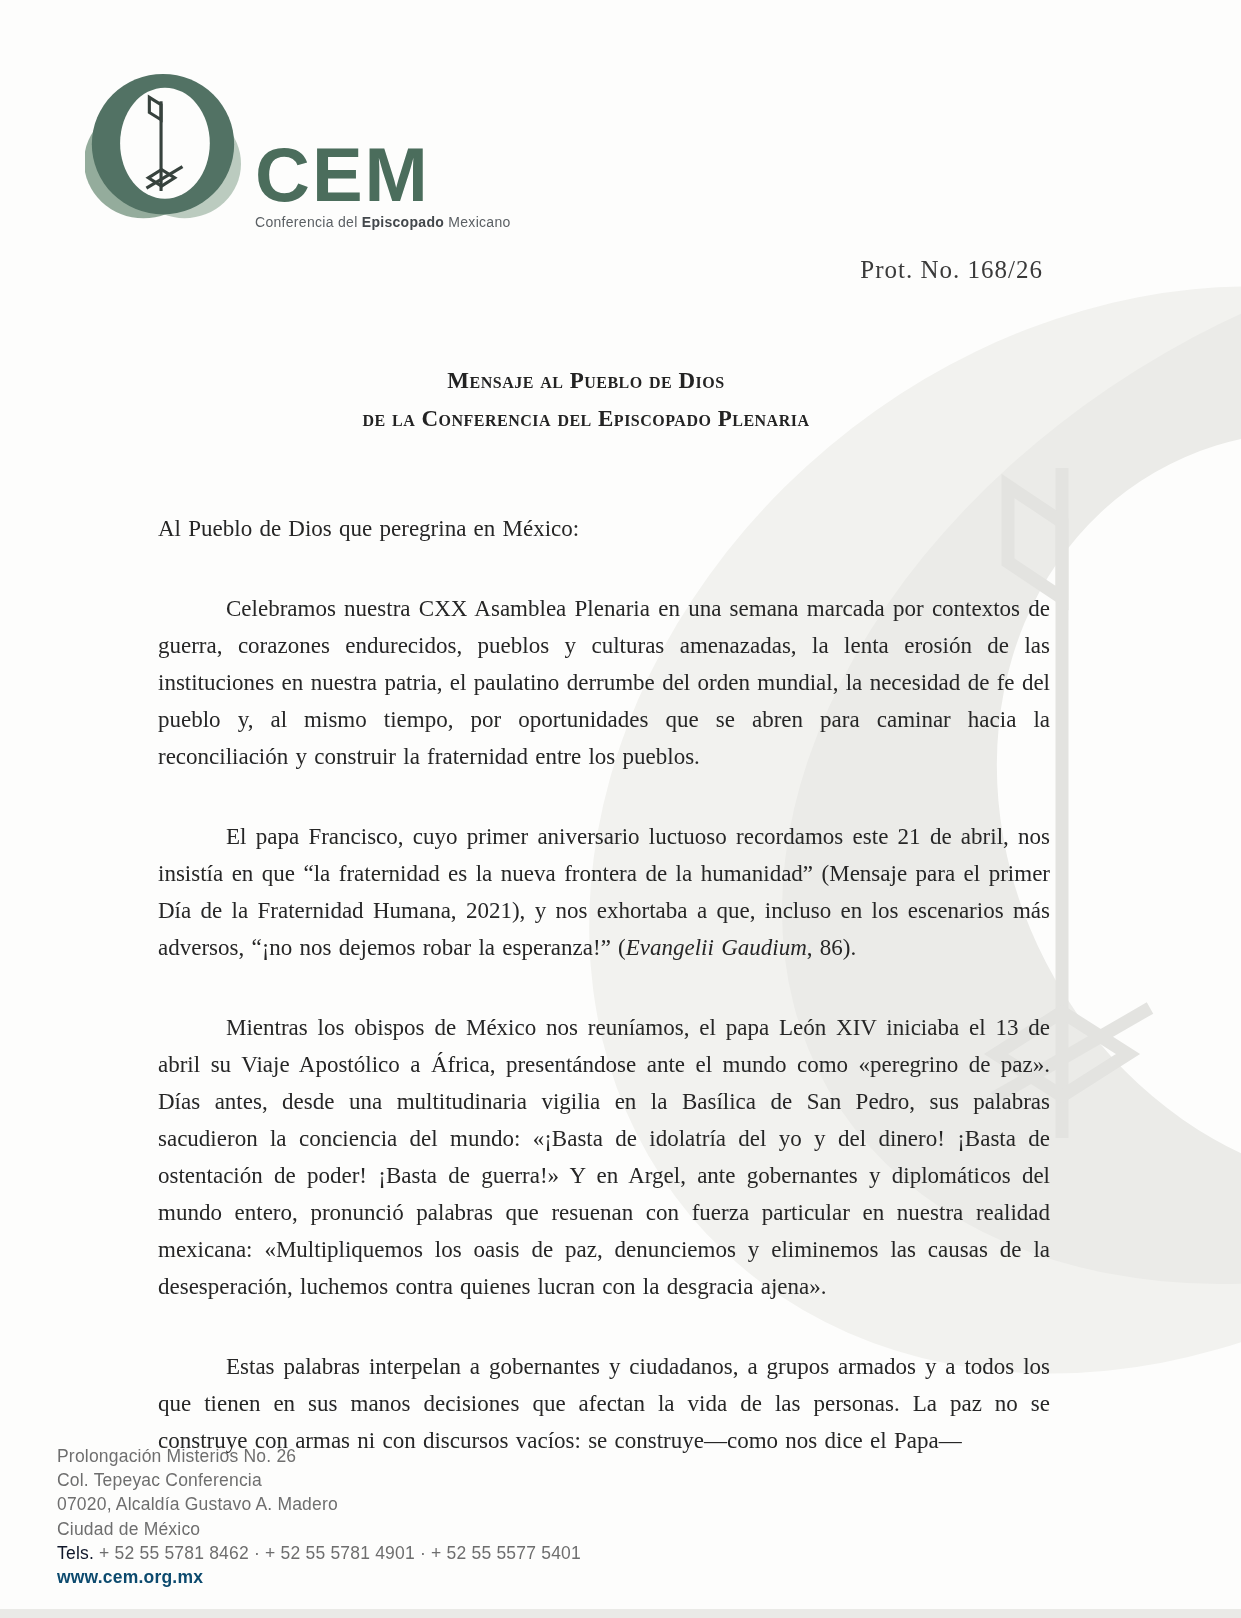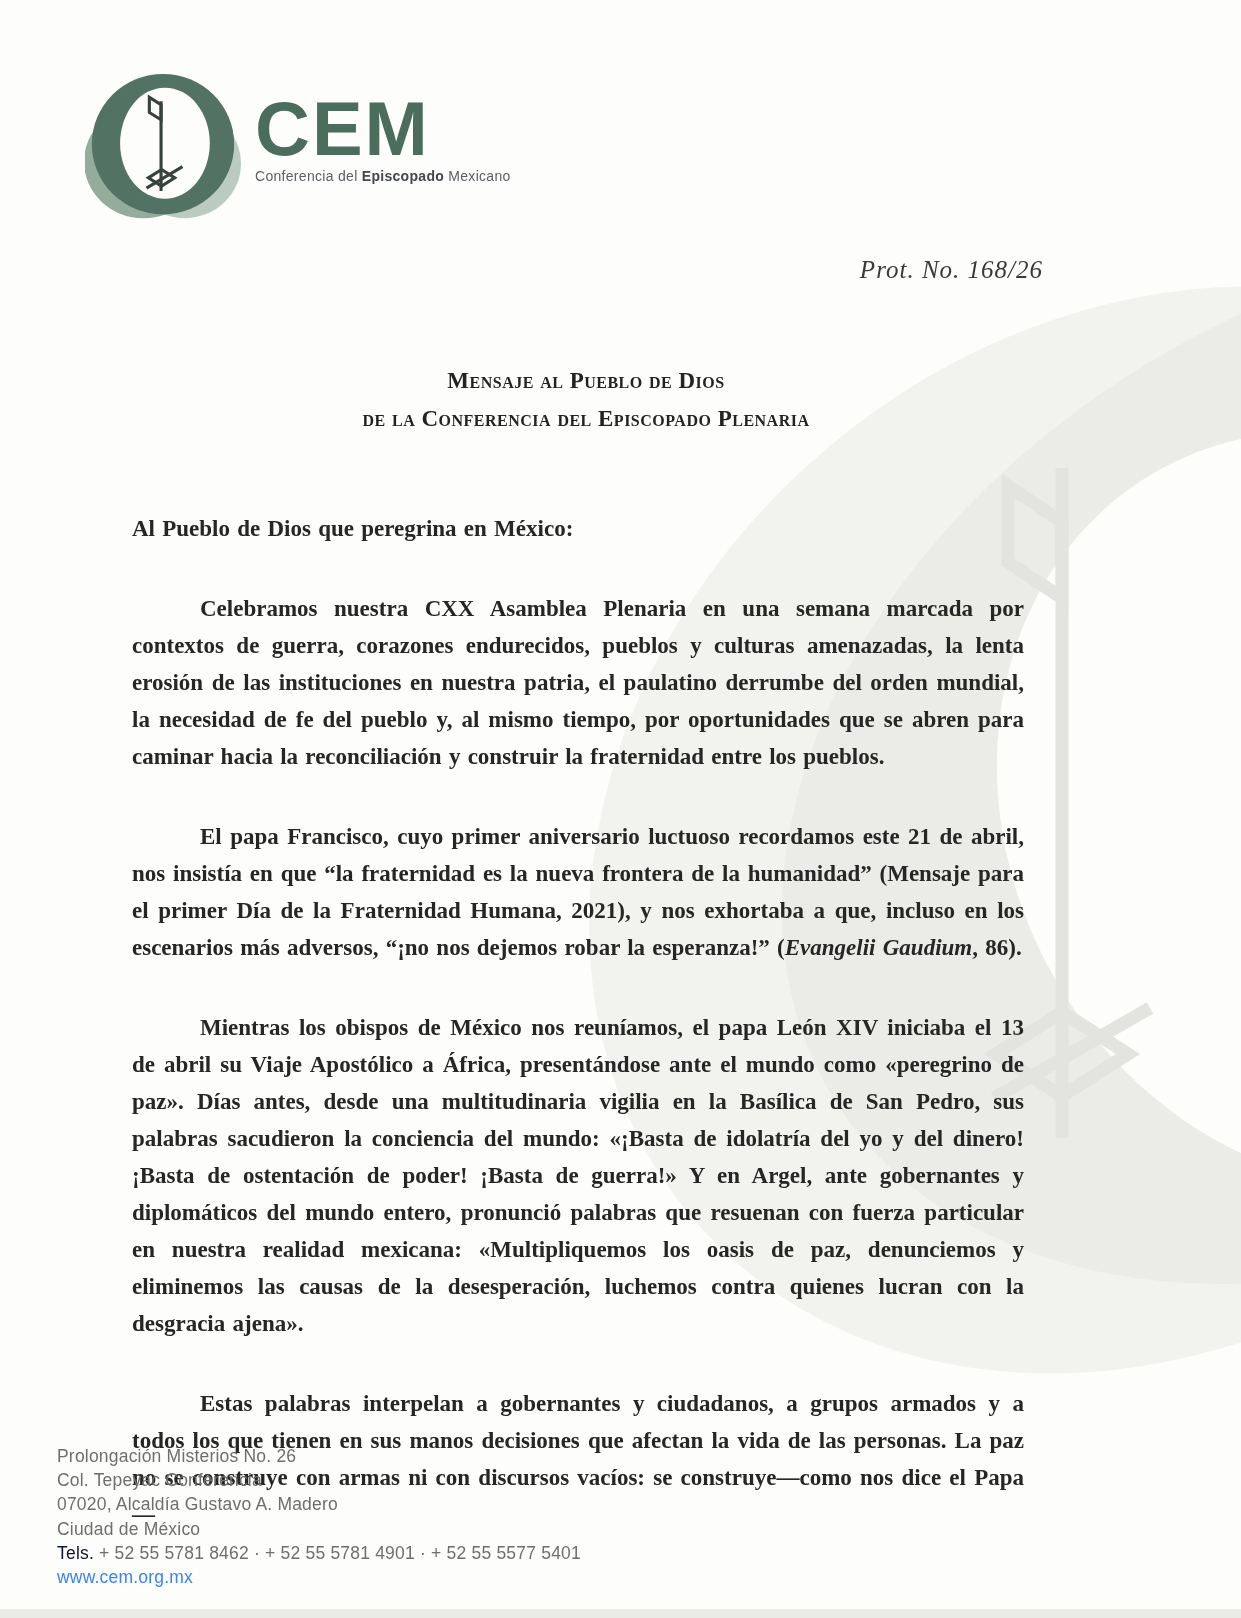--- a/index.html
+++ b/index.html
@@ -4,54 +4,54 @@
 <style>
   html,body{margin:0;padding:0;background:#888;}
   .page{
     position:relative;width:1241px;height:1618px;margin:0 auto;
     background:#fdfdfc;overflow:hidden;
     font-family:"Liberation Serif", serif;color:#262626;
   }
   
   .watermark{position:absolute;inset:0;z-index:0;}
   
-  .logo-row{position:absolute;left:85px;top:72px;z-index:2;display:flex;align-items:flex-start;}
+  .logo-row{position:absolute;left:85px;top:72px;z-index:2;display:flex;align-items:flex-end;}
   .logo-mark{width:156px;height:158px;flex:0 0 auto;}
   .wordmark{margin-left:14px;padding-top:22px;font-family:"Liberation Sans", sans-serif;}
   .cem-acronym{font-weight:bold;font-size:76px;line-height:0.92;color:#4b6d5c;letter-spacing:2px;}
   .tagline{margin-top:4px;font-size:14px;color:#5a5f63;letter-spacing:0.3px;}
   .tagline .run-bold{font-weight:bold;color:#43484c;}
   
   .prot{
     position:absolute;top:256px;right:198px;z-index:2;
-    font-style:italic;font-size:25px;letter-spacing:1px;color:#3a3a3a;
+    font-size:25px;letter-spacing:1px;color:#3a3a3a;
   }
   
   .doc-title{
     position:absolute;left:140px;top:362px;width:892px;z-index:2;
     text-align:center;font-weight:bold;font-variant:small-caps;
     font-size:23px;line-height:38px;color:#232323;letter-spacing:0.5px;
   }
   
   .body-text{
-    position:absolute;left:132px;top:510px;width:892px;z-index:2;
-    font-size:23px;line-height:37px;text-align:justify;word-spacing:1.5px;font-weight:bold;
+    position:absolute;left:158px;top:510px;width:892px;z-index:2;
+    font-size:23px;line-height:37px;text-align:justify;word-spacing:1.5px;
   }
   .body-text .salutation{margin:0 0 10px 0;text-align:left;}
   .body-text p{margin:0 0 12px 0;}
   .body-text p.indent{text-indent:68px;margin-top:43px;}
   .run-italic{font-style:italic;}
   
   .footer{
     position:absolute;left:57px;top:1444px;z-index:2;
     font-family:"Liberation Sans", sans-serif;font-size:17.5px;line-height:24.2px;
     color:#6e6e6e;letter-spacing:0.2px;
   }
   .footer .run-bold{font-weight:normal;color:#0f172a;}
-  .footer .run-bold-green{font-weight:normal;color:#3b82f6;}
+  .footer .run-bold-green{font-weight:bold;color:#0c4a6e;}
   
   .scan-strip{position:absolute;left:0;right:0;bottom:0;height:9px;background:#eaeae7;z-index:1;}
 </style>
 </head>
 <body>
 
 <div class="page">
 
   <svg class="watermark" width="1241" height="1618" viewBox="0 0 1241 1618" aria-hidden="true">
     <ellipse cx="1150" cy="830" rx="600" ry="500" fill="#f2f2ef" transform="rotate(-40 1150 830)"></ellipse>

